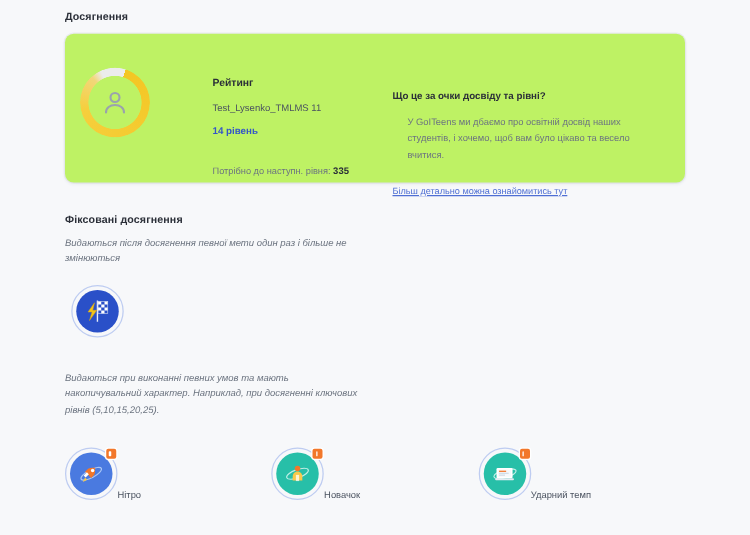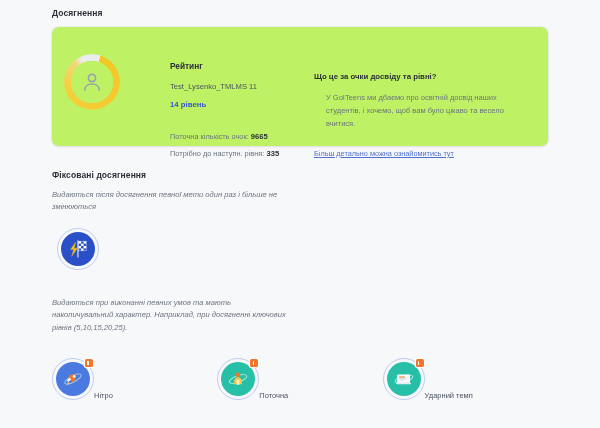--- a/index.html
+++ b/index.html
@@ -271,24 +271,20 @@
           <circle cx="12" cy="8" r="3.6"></circle>
           <path d="M4.8 20c0-3.7 3.2-6 7.2-6s7.2 2.3 7.2 6"></path>
         </svg>
       </div>
     </div>
 
     <div class="rating-left">
       <div class="rating-label">Рейтинг</div>
       <div class="rating-user">Test_Lysenko_TMLMS 11</div>
       <div class="rating-level">14 рівень</div>
-      <div class="rating-stat">
-        <span>Поточна кількість очок:</span>
-        <b>9665</b>
-      </div>
       <div class="rating-stat">
         <span>Потрібно до наступн. рівня:</span>
         <b>335</b>
       </div>
     </div>
 
     <div class="rating-right">
       <div class="info-title">Що це за очки досвіду та рівні?</div>
       <div class="info-body">У GoITeens ми дбаємо про освітній досвід наших студентів, і хочемо, щоб вам було цікаво та весело вчитися.</div>
       <a class="info-link" href="#">Більш детально можна ознайомитись тут</a>
@@ -350,21 +346,21 @@
         <div class="disc" style="background:#27bfa8">
           <svg width="22" height="22" viewBox="0 0 24 24">
             <ellipse cx="12" cy="12" rx="10" ry="3.6" fill="none" stroke="#bdeee6" stroke-width="1" transform="rotate(-20 12 12)"></ellipse>
             <circle cx="12" cy="7.4" r="2.4" fill="#f2772a"></circle>
             <path d="M12 10 c-2.6 0-4.2 2-4.2 4.6 v3.2 h8.4 v-3.2 C16.2 12 14.6 10 12 10Z" fill="#f8c94b"></path>
             <rect x="10.6" y="13" width="2.8" height="5.4" fill="#ffffff" opacity=".75"></rect>
           </svg>
         </div>
         <div class="corner-tag"></div>
       </div>
-      <div class="badge-caption">Поточна</div>
+      <div class="badge-caption">Новачок</div>
     </div>
 
     <div class="badge-cell">
       <div class="badge-art">
         <div class="halo"></div>
         <div class="disc" style="background:#27bfa8">
           <svg width="22" height="22" viewBox="0 0 24 24">
             <ellipse cx="12" cy="12" rx="10" ry="3.4" fill="none" stroke="#bdeee6" stroke-width="1" transform="rotate(-16 12 12)"></ellipse>
             <rect x="4.6" y="7" width="14" height="9" rx="1" fill="#ffffff"></rect>
             <rect x="5.9" y="8.3" width="11.4" height="6.4" fill="#f6f9fb"></rect>

